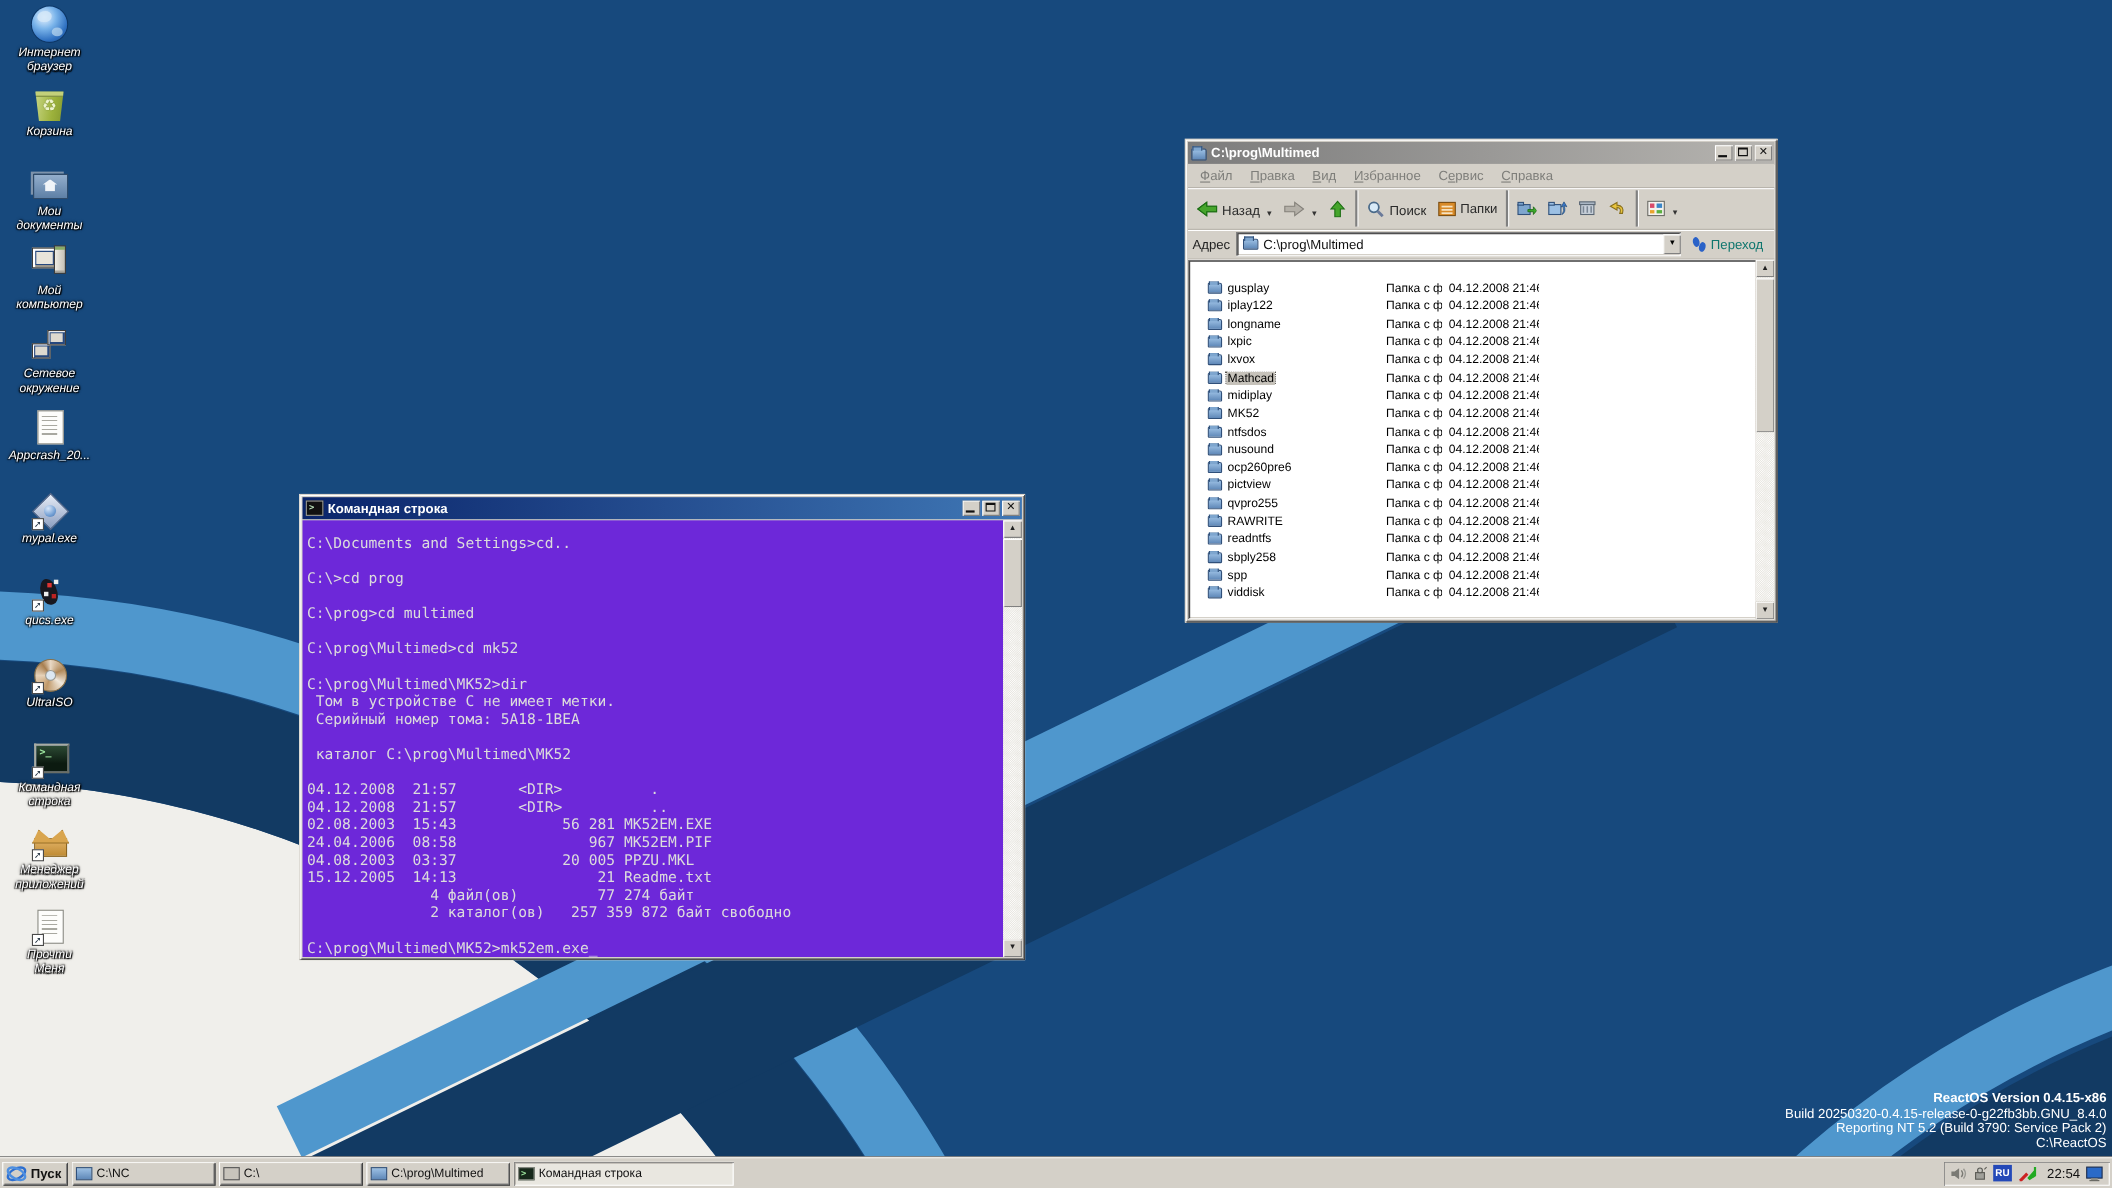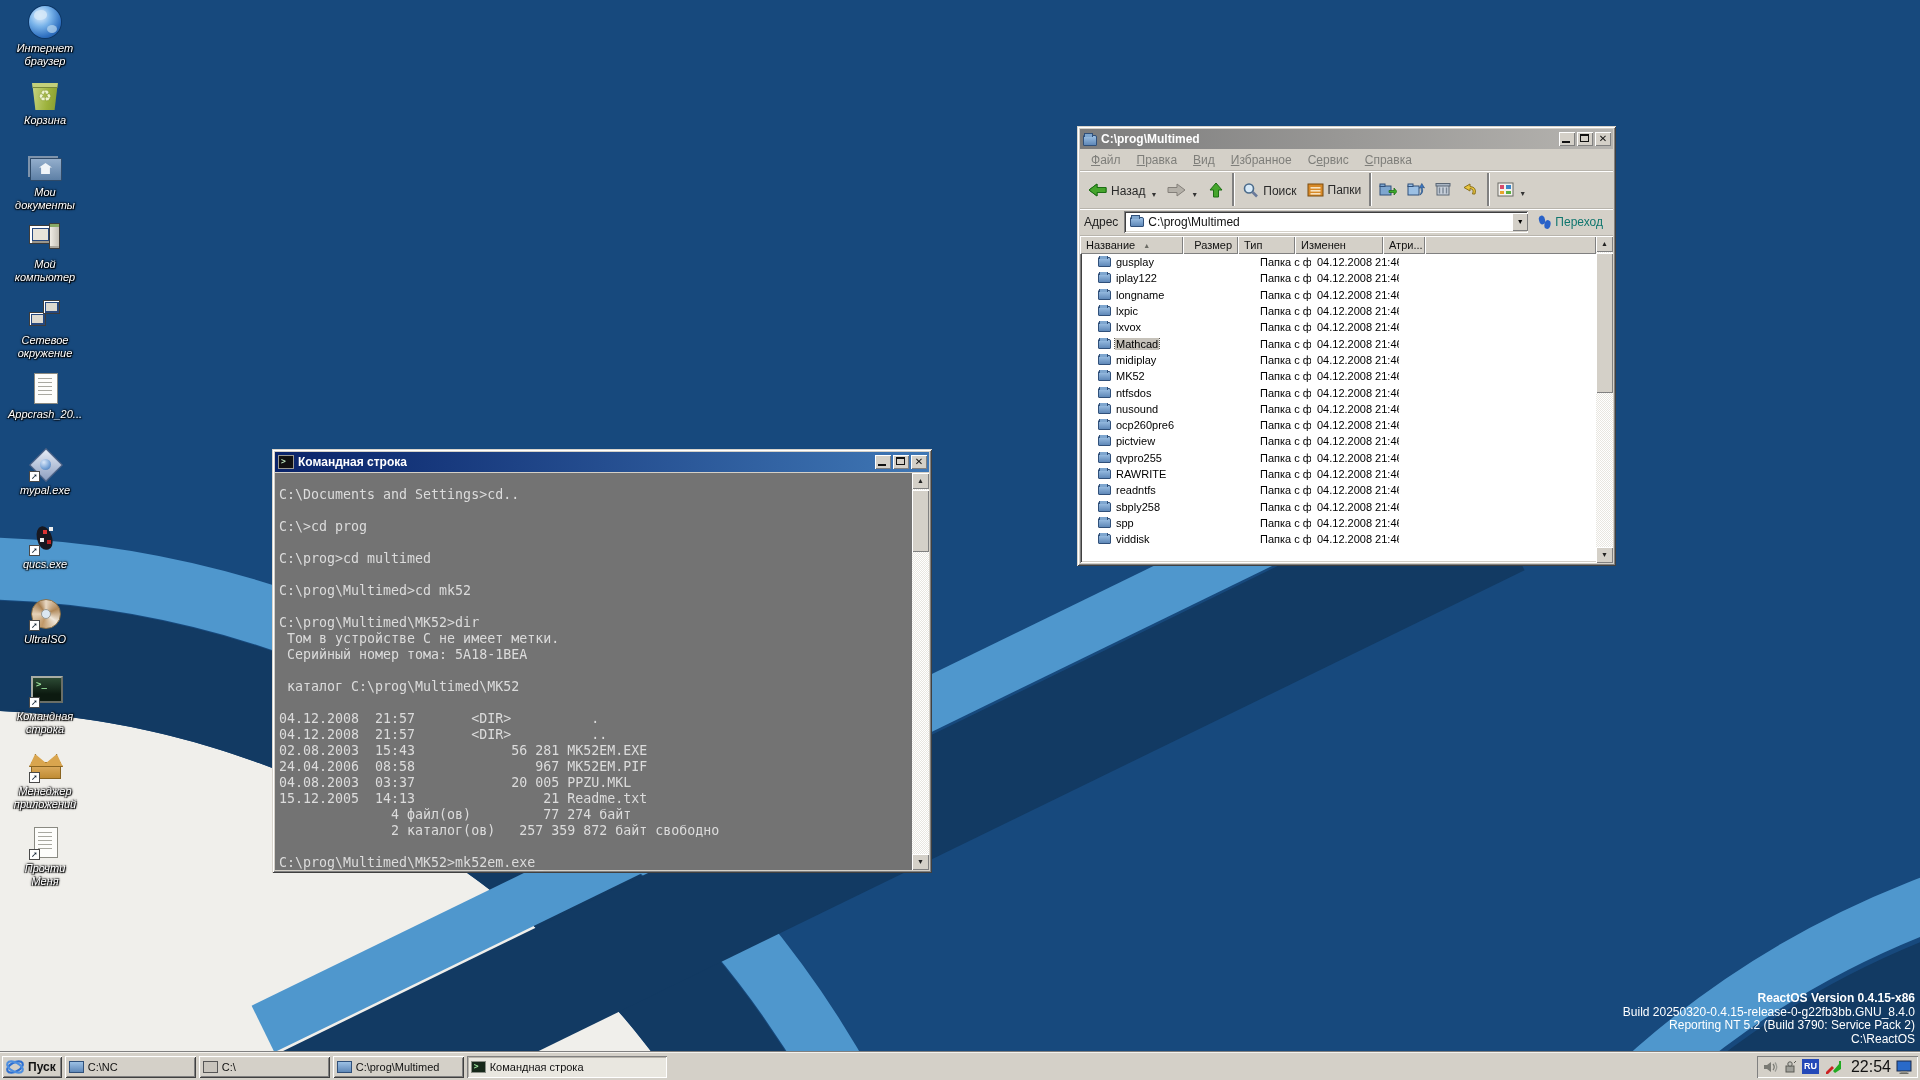--- a/index.html
+++ b/index.html
@@ -74,21 +74,21 @@
   .tbtn { width:16px; height:14px; position:relative; }
   .g-min { position:absolute; left:3px; bottom:3px; width:8px; height:2px; background:#111; }
   .g-max { position:absolute; left:3px; top:2px; width:9px; height:8px; border:1px solid #111; border-top-width:2px; }
   .g-x { position:absolute; left:0; top:0; width:100%; text-align:center; color:#111; font:bold 10px/13px "DejaVu Sans",sans-serif; }
 
   
   #console-win { position:absolute; left:272px; top:449px; width:660px; height:424px; padding:3px; }
   #console-win .titlebar { background:linear-gradient(90deg,#0a246a,#3f77b5); }
   .console-icon { background:#111; border:1px solid #9a9a92; }
   .console-icon::before { content:">"; position:absolute; left:2px; top:0; color:#bfe8bf; font:bold 8px/11px "DejaVu Sans Mono",monospace; }
-  #console-body { position:relative; height:397px; margin-top:1px; background:#737373; }
+  #console-body { position:relative; height:397px; margin-top:1px; background:#6d28d9; }
   #console-text { position:absolute; left:4px; top:14px; color:#dcdcdc; font:13.3px/16px "DejaVu Sans Mono",monospace; white-space:pre; }
 
   
   .sbar { position:absolute; top:0; right:0; bottom:0; width:17px; background:#d4d0c8; }
   .sb-track { position:absolute; left:0; right:0; background:#e8e6e0; background-image:linear-gradient(45deg,#fff 25%,transparent 25%,transparent 75%,#fff 75%),linear-gradient(45deg,#fff 25%,transparent 25%,transparent 75%,#fff 75%); background-size:2px 2px; background-position:0 0,1px 1px; }
   .sb-btn { position:absolute; left:0; width:17px; height:16px; text-align:center; color:#222; font-size:7px; line-height:15px; }
   .sb-thumb { position:absolute; left:0; width:17px; }
 
   
   #explorer-win { position:absolute; left:1077px; top:126px; width:539px; height:440px; padding:3px; display:flex; flex-direction:column; }
@@ -135,21 +135,21 @@
   #taskbar { position:absolute; left:0; right:0; bottom:0; height:28px; background:#d4d0c8; border-top:1px solid #f4f2ee; box-shadow:0 -1px 0 #808080; display:flex; align-items:center; padding:0 2px; }
   #start-button { height:22px; display:flex; align-items:center; gap:3px; padding:0 6px 0 3px; font-weight:bold; font-size:12px; color:#111; }
   .taskbtn { width:131px; height:22px; margin-left:3px; display:flex; align-items:center; gap:4px; padding:0 4px; font-size:11px; color:#111; overflow:hidden; white-space:nowrap; }
   .taskbtn.wide { width:200px; }
   .tb-ic { width:15px; height:12px; position:relative; flex:0 0 auto; }
   .tb-folder { background:linear-gradient(#9cc0e4,#5f88b8); border:1px solid #30507a; }
   .tb-app { background:#c8c4bc; border:1px solid #555; box-shadow:inset 0 3px 0 #8a868o, inset 0 3px 0 #908c84; }
   .tb-console { background:#16281a; border:1px solid #8a8e86; }
   .tb-console::before { content:">"; position:absolute; left:2px; top:-1px; color:#9fe8a0; font:bold 8px/12px "DejaVu Sans Mono",monospace; }
   #tray { margin-left:auto; height:22px; display:flex; align-items:center; gap:5px; padding:0 6px; }
-  #tray-clock { font-size:16px; color:#111; margin-left:4px; }
+  #tray-clock { font-size:12px; color:#111; margin-left:4px; }
   #kbd-layout { width:17px; height:15px; background:#2449b8; color:#fff; font:bold 9px/15px "Liberation Sans",sans-serif; text-align:center; }
 
   .trayicon { display:inline-flex; }
 </style>
 </head>
 <body>
 
 <svg id="wallpaper" viewBox="0 0 1920 1080" width="1920" height="1080">
   <rect x="0" y="0" width="1920" height="1080" fill="#17497D"></rect>
   <circle cx="-40" cy="1580" r="870" fill="#f0efeb"></circle>
@@ -447,45 +447,20 @@
     <span id="go-area">
       <svg width="13" height="15">
           <ellipse cx="4" cy="5" rx="3" ry="4.5" fill="#2a62c8" transform="rotate(-14 4 5)"></ellipse>
           <ellipse cx="9.5" cy="9.5" rx="3" ry="4.5" fill="#2a62c8" transform="rotate(14 9.5 9.5)"></ellipse>
         </svg>
       <span>Переход</span>
     </span>
   </div>
 
   <div id="file-area" class="sunken">
-    <div id="file-headers">
-
-        <span class="fhdr raised-thin col-name show-sort">
-          <span>Название</span>
-          <span class="sort-arrow">▲</span>
-        </span>
-
-        <span class="fhdr raised-thin col-size">
-          <span>Размер</span>
-        </span>
-
-        <span class="fhdr raised-thin col-type">
-          <span>Тип</span>
-        </span>
-
-        <span class="fhdr raised-thin col-modified">
-          <span>Изменен</span>
-        </span>
-
-        <span class="fhdr raised-thin col-attr">
-          <span>Атри...</span>
-        </span>
-
-      <span class="fhdr raised-thin col-fill"></span>
-    </div>
     <div id="file-rows">
 
         <div class="frow">
           <span class="fcell col-name">
             <span class="fold folder-icon-sm"></span>
             <span class="name-text">gusplay</span>
           </span>
           <span class="fcell col-size"></span>
           <span class="fcell col-type">Папка с ф...</span>
           <span class="fcell col-modified">04.12.2008 21:46</span>

